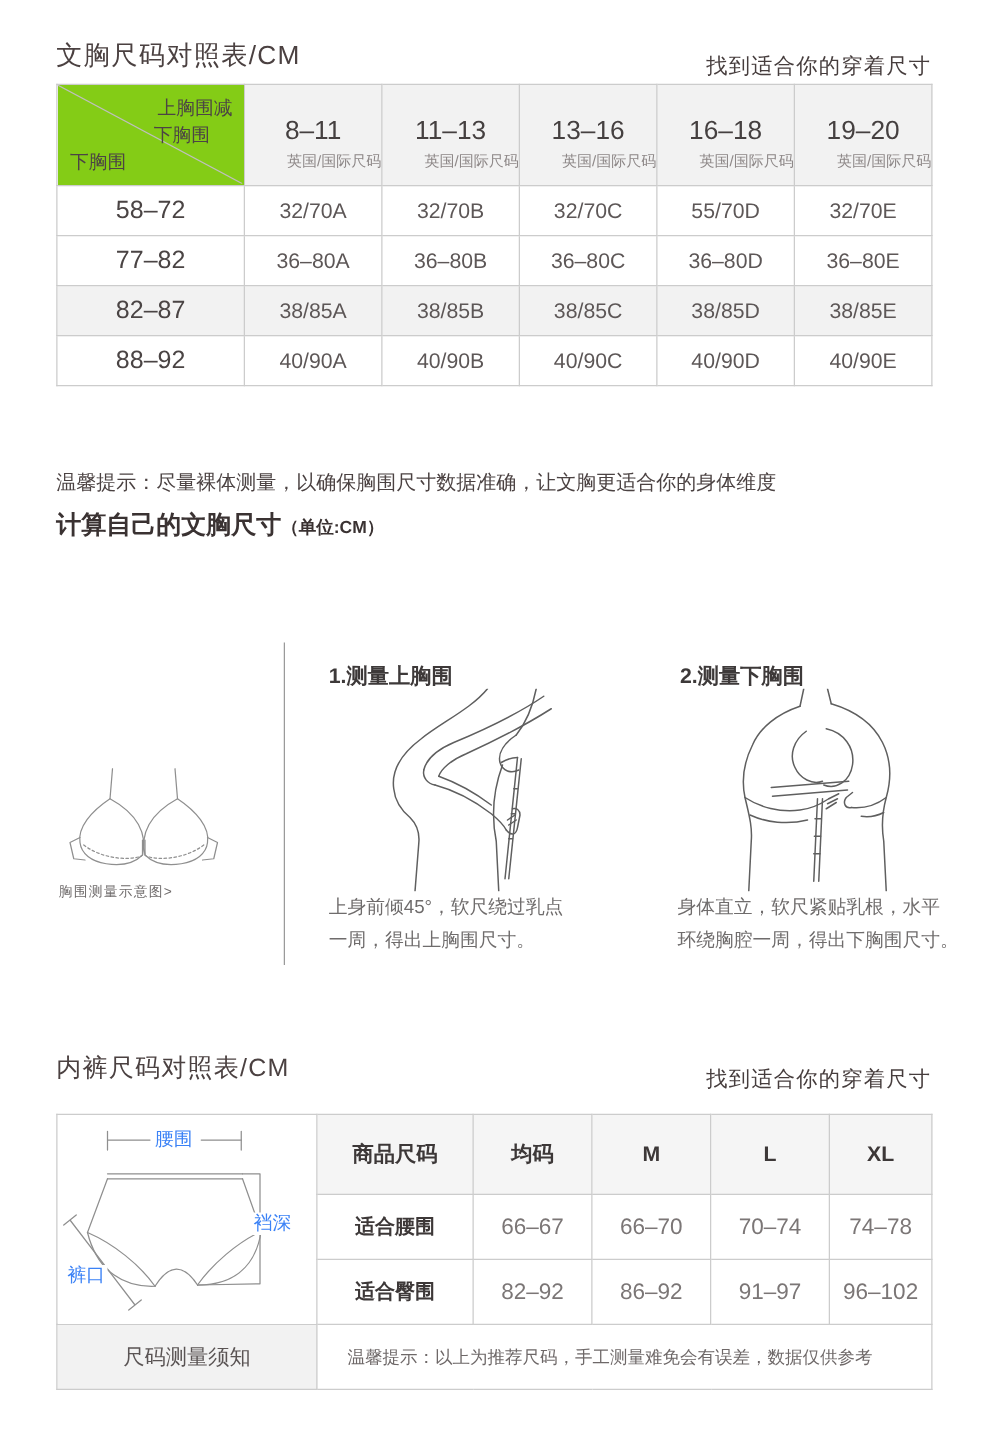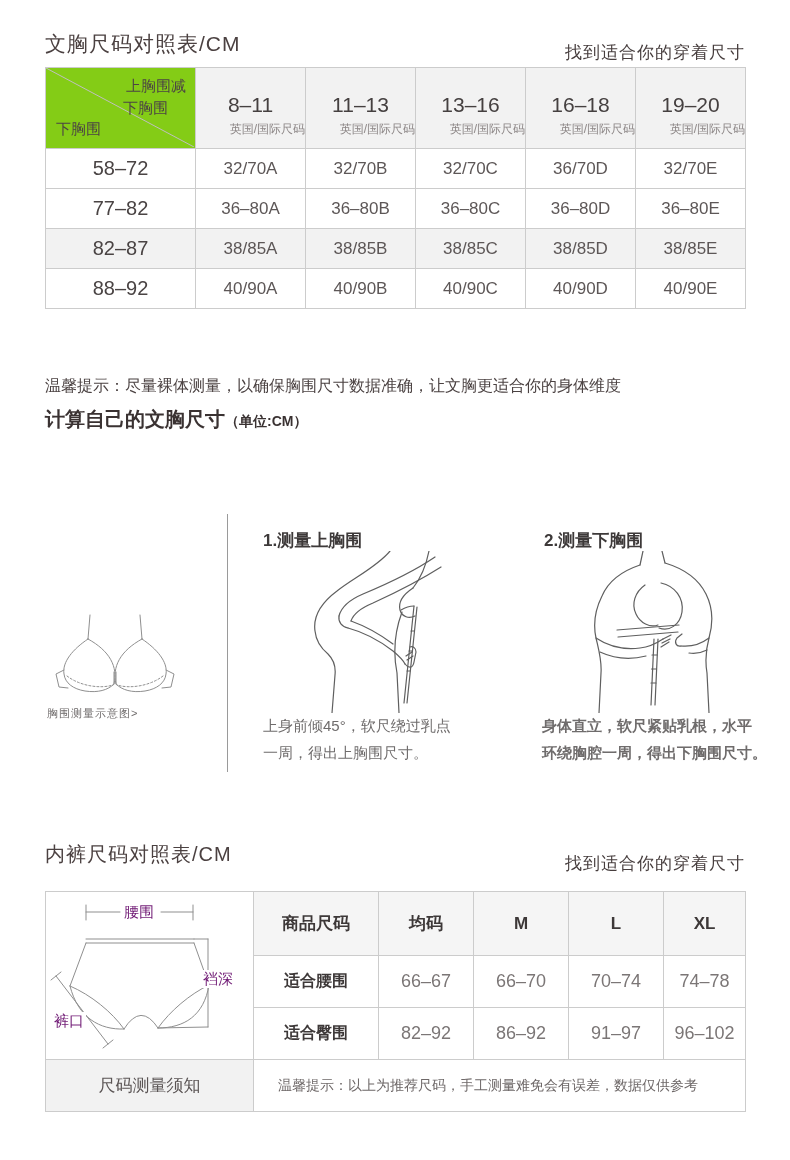--- a/index.html
+++ b/index.html
@@ -41,21 +41,21 @@
   .figart{stroke:#5f5f5f;fill:none;stroke-width:1.2;stroke-linecap:round;stroke-linejoin:round;}
   
   .ptab{width:700px;}
   .ptab td{border:1px solid #ccc;text-align:center;padding:0;vertical-align:middle;}
   .ptab td.ph{background:#f5f5f5;font-size:17px;font-weight:bold;color:#3d3838;}
   .ptab td.plabel{font-size:16px;font-weight:bold;color:#3d3838;}
   .ptab td.pval{font-size:18px;color:#7b7676;}
   .ptab td.pfoot-label{background:#f2f2f2;font-size:17px;color:#5a5454;}
   .ptab td.pfoot-note{font-size:14px;color:#6e6868;text-align:left;padding-left:24px;}
   .ptab td.illus{position:relative;background:#fff;}
-  .dlabel{position:absolute;font-size:15px;color:#701a75;background:#fff;padding:0 2px;line-height:18px;text-align:right;}
+  .dlabel{position:absolute;font-size:15px;color:#3b82f6;background:#fff;padding:0 2px;line-height:18px;text-align:right;}
 </style>
 </head>
 <body>
 
 <div class="page">
 
   <div class="abs sec-title" style="left:45px;top:30px;">文胸尺码对照表/CM</div>
   <div class="abs sec-sub" style="right:45px;top:41px;">找到适合你的穿着尺寸</div>
 
   <table class="btab abs" style="left:45px;top:67px;">
@@ -96,21 +96,21 @@
         <td class="hcell">
           <div class="hrange">19–20</div>
           <div class="hnote">英国/国际尺码</div>
         </td>
       </tr>
       <tr style="height:40px;">
         <td class="band">58–72</td>
         <td class="val">32/70A</td>
         <td class="val">32/70B</td>
         <td class="val">32/70C</td>
-        <td class="val">36/70D</td>
+        <td class="val">55/70D</td>
         <td class="val">32/70E</td>
       </tr>
       <tr style="height:40px;">
         <td class="band">77–82</td>
         <td class="val">36–80A</td>
         <td class="val">36–80B</td>
         <td class="val">36–80C</td>
         <td class="val">36–80D</td>
         <td class="val">36–80E</td>
       </tr>
@@ -190,21 +190,21 @@
       <path d="M38 87 C50 95 66 99 82 97 C91 96 99 92 105 88"></path>
       <path d="M42 101 C55 107 72 109 88 105"></path>
       <path d="M105 88 L113 84 M104 92 L112 88 M103 96 L111 91"></path>
       <path d="M151 87 C143 93 133 96 123 95"></path>
       <path d="M149 99 C143 102 137 103 131 102"></path>
       <path d="M123 95 C118 96 116 91 119 87 L124 83"></path>
       <path d="M96 88 L93 154 M100 88 L97 154"></path>
       <path d="M94 104 L99 104 M93.5 118 L98.5 118 M93 132 L98 132"></path>
     </g>
   </svg>
-  <div class="abs step-desc" style="left:542px;top:712px;font-weight:bold;">身体直立，软尺紧贴乳根，水平
+  <div class="abs step-desc" style="left:542px;top:712px;">身体直立，软尺紧贴乳根，水平
 环绕胸腔一周，得出下胸围尺寸。</div>
 
   <div class="abs sec-title" style="left:45px;top:841px;font-size:20px;">内裤尺码对照表/CM</div>
   <div class="abs sec-sub" style="right:45px;top:852px;">找到适合你的穿着尺寸</div>
 
   <table class="ptab abs" style="left:45px;top:891px;">
     <colgroup>
       <col style="width:208px">
         <col style="width:125px">
         <col style="width:95px">

